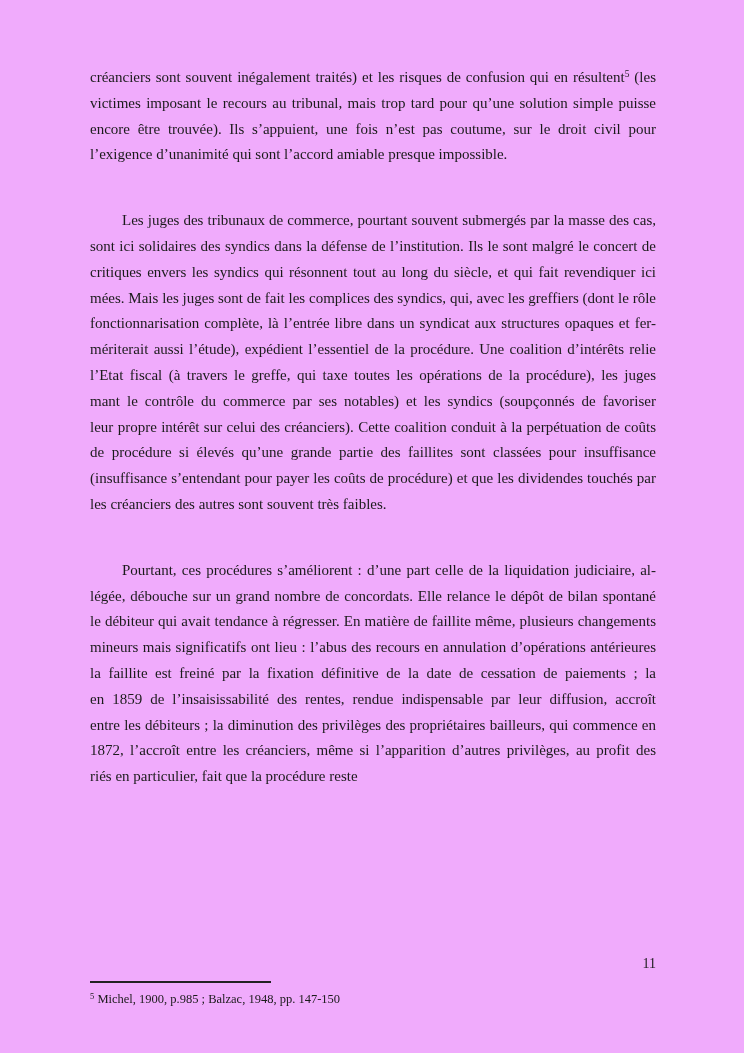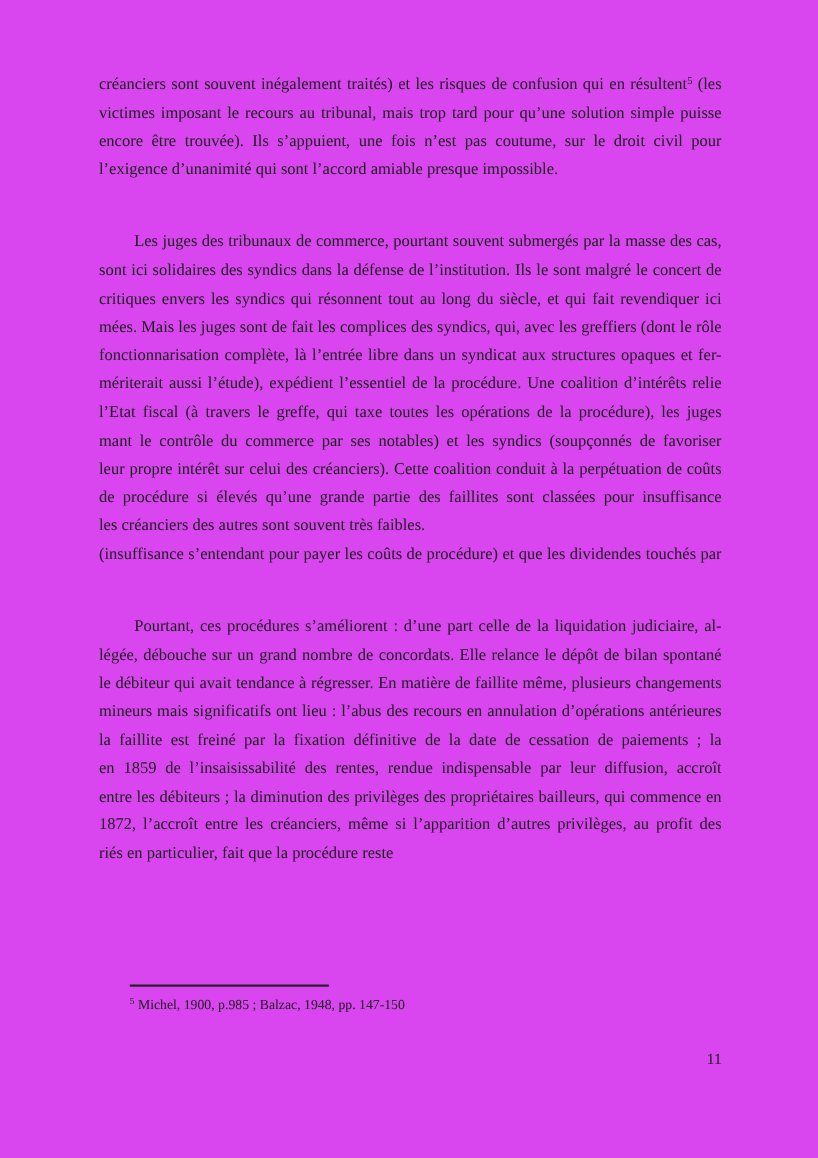--- a/index.html
+++ b/index.html
@@ -8,21 +8,21 @@
     height: 1053px;
     background: #ffffff;
     position: relative;
     font-family: "Liberation Serif", "DejaVu Serif", serif;
     color: #1b1b1b;
     overflow: hidden;
   }
   .page {
     position: absolute;
     inset: 0;
-    background: #d946ef;
+    background: #f0abfc;
   }
   .text-block {
     position: absolute;
     left: 90px;
     top: 65px;
     width: 566px;
   }
   .line {
     font-size: 15px;
     line-height: 25.8px;
@@ -41,23 +41,22 @@
   }
   .sup {
     font-size: 9.5px;
     position: relative;
     top: -5.5px;
     line-height: 1;
   }
   .footnote {
     position: absolute;
     left: 90px;
-    top: 895px;
+    top: 981px;
     width: 566px;
-    margin-left: 28px;
   }
   .footnote-rule {
     width: 181px;
     height: 0;
     border-top: 2px solid #222222;
   }
   .footnote-text {
     margin-top: 8px;
     font-size: 12.5px;
     line-height: 16px;
@@ -94,22 +93,22 @@
       <div class="line indent">Les juges des tribunaux de commerce, pourtant souvent submergés par la masse des cas,</div>
       <div class="line">sont ici solidaires des syndics dans la défense de l’institution. Ils le sont malgré le concert de</div>
       <div class="line">critiques envers les syndics qui résonnent tout au long du siècle, et qui fait revendiquer ici leur</div>
       <div class="line">mées. Mais les juges sont de fait les complices des syndics, qui, avec les greffiers (dont le rôle</div>
       <div class="line">fonctionnarisation complète, là l’entrée libre dans un syndicat aux structures opaques et fer-</div>
       <div class="line">mériterait aussi l’étude), expédient l’essentiel de la procédure. Une coalition d’intérêts relie ici</div>
       <div class="line">l’Etat fiscal (à travers le greffe, qui taxe toutes les opérations de la procédure), les juges (expri-</div>
       <div class="line">mant le contrôle du commerce par ses notables) et les syndics (soupçonnés de favoriser parfois</div>
       <div class="line">leur propre intérêt sur celui des créanciers). Cette coalition conduit à la perpétuation de coûts</div>
       <div class="line">de procédure si élevés qu’une grande partie des faillites sont classées pour insuffisance d’actifs</div>
+      <div class="line">(insuffisance s’entendant pour payer les coûts de procédure) et que les dividendes touchés par</div>
       <div class="line last">les créanciers des autres sont souvent très faibles.</div>
-      <div class="line">(insuffisance s’entendant pour payer les coûts de procédure) et que les dividendes touchés par</div>
     </div>
 
     <div class="paragraph">
       <div class="line indent">Pourtant, ces procédures s’améliorent : d’une part celle de la liquidation judiciaire, al-</div>
       <div class="line">légée, débouche sur un grand nombre de concordats. Elle relance le dépôt de bilan spontané par</div>
       <div class="line">le débiteur qui avait tendance à régresser. En matière de faillite même, plusieurs changements</div>
       <div class="line">mineurs mais significatifs ont lieu : l’abus des recours en annulation d’opérations antérieures à</div>
       <div class="line">la faillite est freiné par la fixation définitive de la date de cessation de paiements ; la suppression</div>
       <div class="line">en 1859 de l’insaisissabilité des rentes, rendue indispensable par leur diffusion, accroît l’égalité</div>
       <div class="line">entre les débiteurs ; la diminution des privilèges des propriétaires bailleurs, qui commence en</div>

